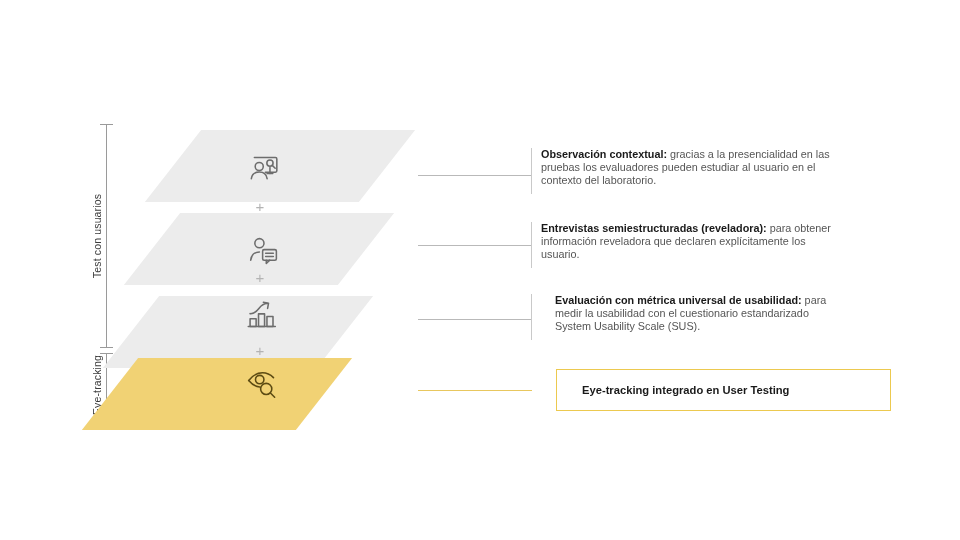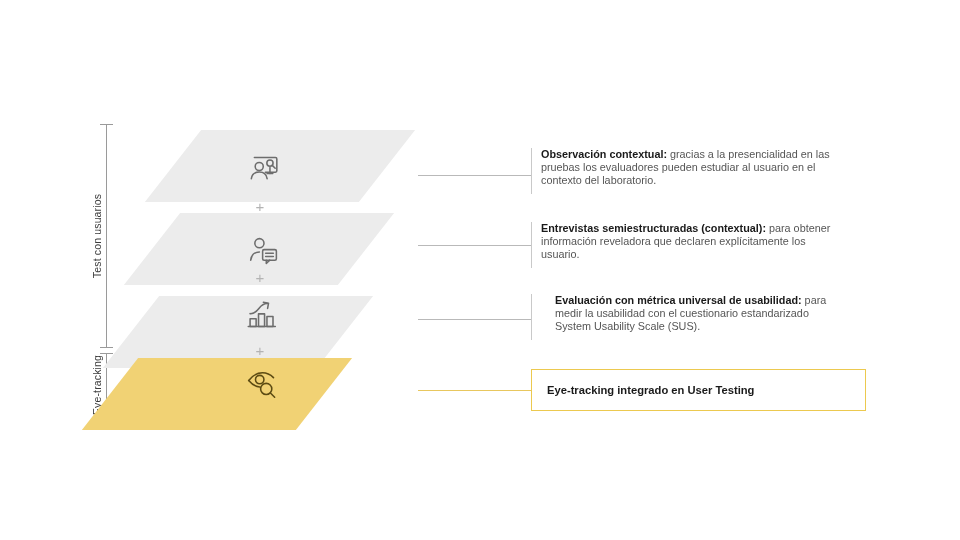--- a/index.html
+++ b/index.html
@@ -143,30 +143,30 @@
     color: #1a1a1a;
   }
 
   #info1 { top: 148px; height: 46px; }
   #info2 { top: 222px; height: 46px; }
   #info3 { top: 294px; height: 46px; padding-left: 24px; }
 
   
   #info4 {
     position: absolute;
-    left: 531px;
+    left: 556px;
     top: 369px;
     width: 335px;
     height: 42px;
     border: 1.3px solid #ecc94f;
     box-sizing: border-box;
     background: #ffffff;
     display: flex;
     align-items: center;
-    padding-left: 15px;
+    padding-left: 25px;
   }
   #info4 .boxtext {
     font-size: 11.2px;
     font-weight: bold;
     color: #1a1a1a;
     line-height: 14px;
   }
 </style>
 </head>
 <body>
@@ -243,21 +243,21 @@
   <div class="connector" style="left:418px; top:319px; width:114px;"></div>
   <div class="connector accent" style="left:418px; top:390px; width:114px;"></div>
 
   <div id="info1" class="info-block">
     <div class="rule"></div>
     <p class="info-text"><span class="lead">Observación contextual:</span><span> gracias a la presencialidad en las pruebas los evaluadores pueden estudiar al usuario en el contexto del laboratorio.</span></p>
   </div>
 
   <div id="info2" class="info-block">
     <div class="rule"></div>
-    <p class="info-text"><span class="lead">Entrevistas semiestructuradas (contextual):</span><span> para obtener información reveladora que declaren explícitamente los usuario.</span></p>
+    <p class="info-text"><span class="lead">Entrevistas semiestructuradas (reveladora):</span><span> para obtener información reveladora que declaren explícitamente los usuario.</span></p>
   </div>
 
   <div id="info3" class="info-block">
     <div class="rule"></div>
     <p class="info-text"><span class="lead">Evaluación con métrica universal de usabilidad:</span><span> para medir la usabilidad con el cuestionario estandarizado System Usability Scale (SUS).</span></p>
   </div>
 
   <div id="info4">
     <span class="boxtext">Eye-tracking integrado en User Testing</span>
   </div>

